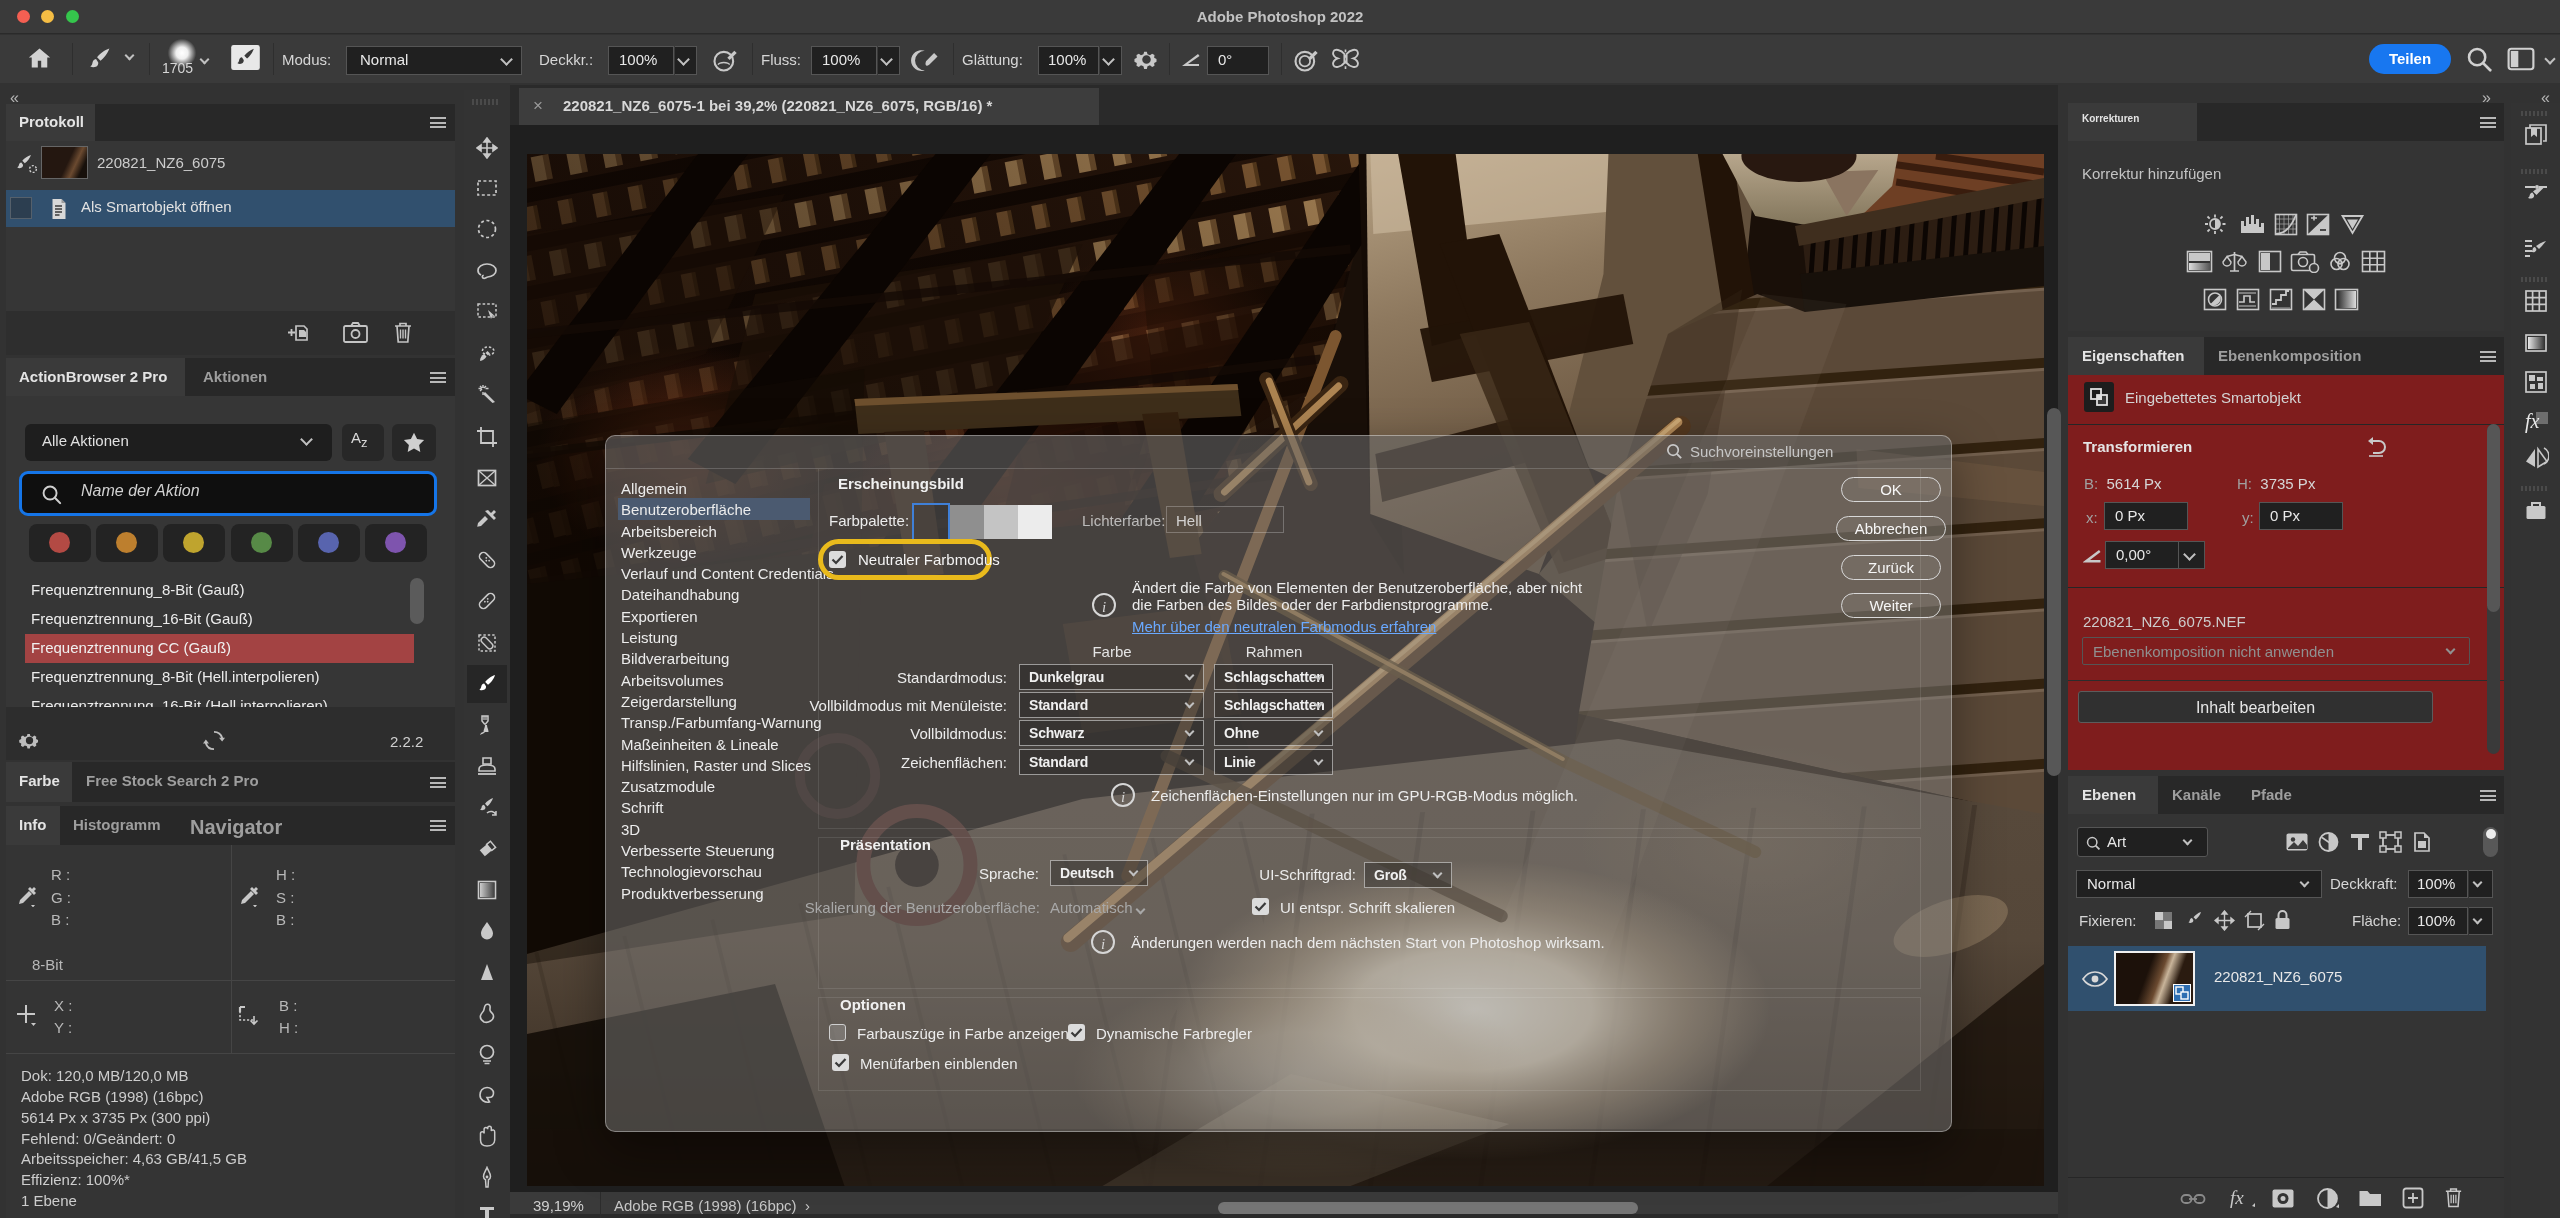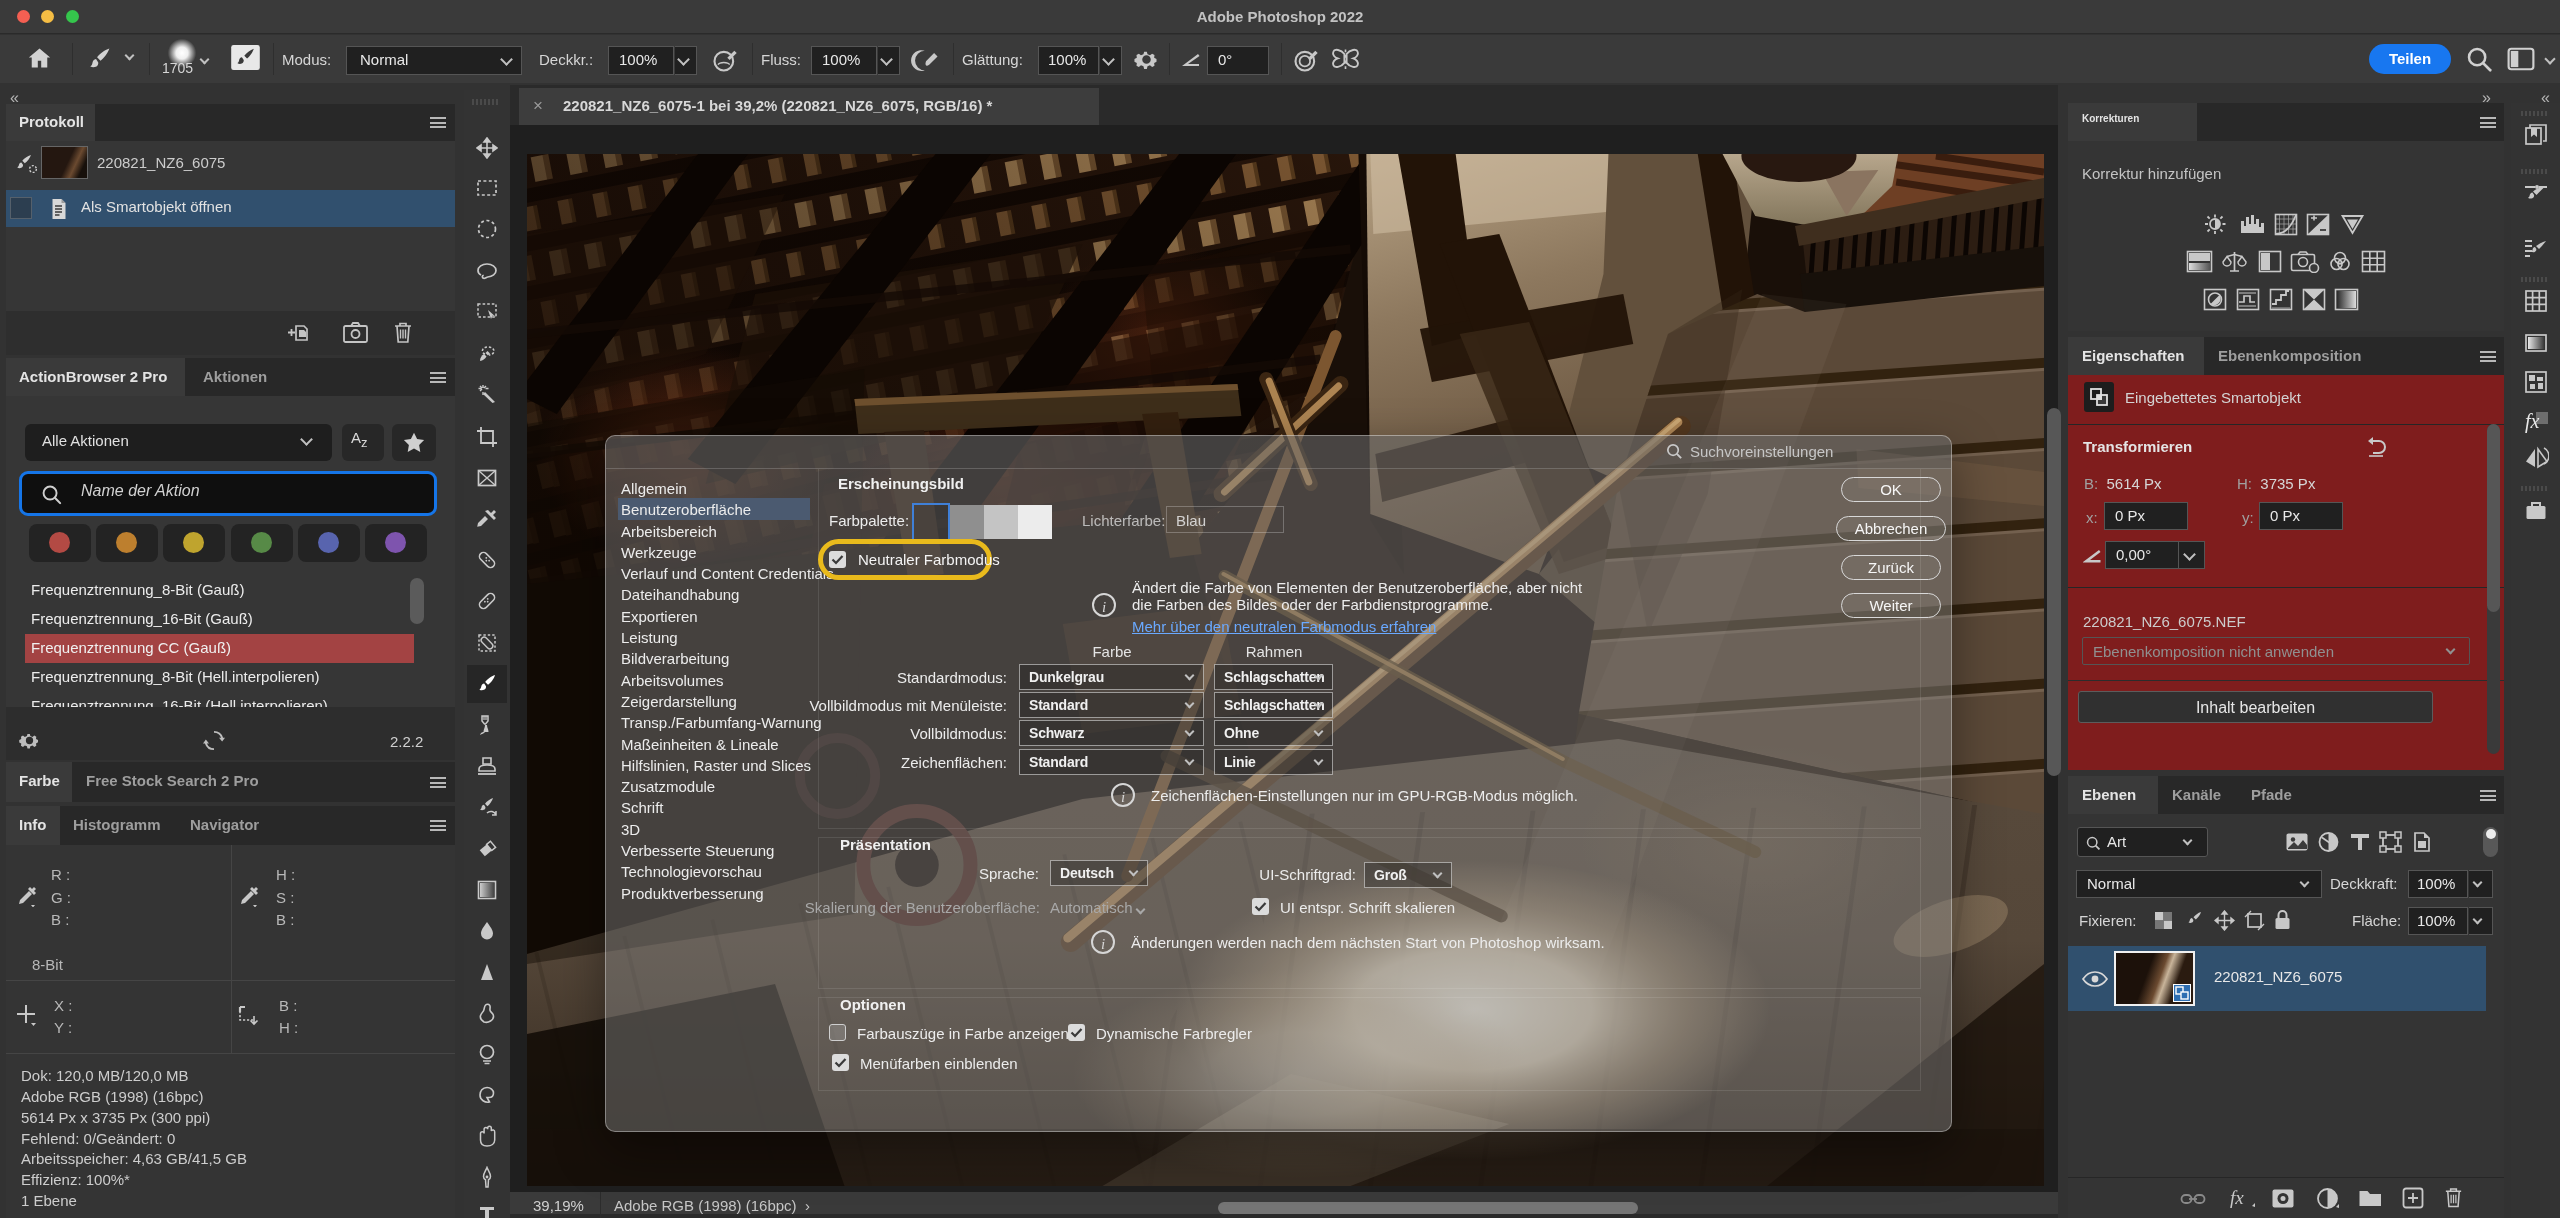--- a/index.html
+++ b/index.html
@@ -266,21 +266,21 @@
         <div class="abs hamb" style="left:424px;top:15px;"></div>
       </div>
     </div>
 
     <div class="abs" style="left:6px;top:806px;width:449px;height:412px;">
       <div class="abs phead" style="left:0;top:0;width:449px;height:39px;">
         <div class="abs tab-act" style="left:0;top:0;width:54px;height:39px;">
             <div style="margin:10px 0 0 13px;font-size:15px;">Info</div>
           </div>
         <div class="abs tab-ina" style="left:67px;top:10px;font-size:15px;">Histogramm</div>
-        <div class="abs tab-ina" style="left:184px;top:10px;font-size:15px;">Navigator</div>
+        <div class="abs tab-ina" style="left:184px;top:10px;font-size:20px;">Navigator</div>
         <div class="abs hamb" style="left:424px;top:14px;"></div>
       </div>
       <div class="abs" style="left:0;top:39px;width:449px;height:373px;background:#343434;color:#b8b8b8;font-size:15px;">
         <div class="abs" style="left:225px;top:0;width:1px;height:135px;background:#454545;"></div>
         <div class="abs" style="left:0;top:135px;width:449px;height:1px;background:#454545;"></div>
         <div class="abs" style="left:225px;top:135px;width:1px;height:73px;background:#454545;"></div>
         <div class="abs" style="left:0;top:208px;width:449px;height:1px;background:#454545;"></div>
 
         <svg class="abs" style="left:10px;top:40px;" width="22" height="22" viewBox="0 0 22 22">
             <path d="M13 6l-9 9-1 4 4-1 9-9zM14 2l2 2 2-2 2 2-2 2 2 2-2 2-6-6z" fill="#c8c8c8"></path>
@@ -657,21 +657,21 @@
 
     <div class="abs" style="left:212px;top:33px;width:1103px;height:360px;border:1px solid rgba(255,255,255,0.10);border-top:none;"></div>
     <div class="abs" style="left:232px;top:39px;font-weight:bold;color:#f0f0f0;">Erscheinungsbild</div>
     <div class="abs" style="left:223px;top:76px;">Farbpalette:</div>
     <div class="abs" style="left:306px;top:67px;width:38px;height:38px;border:2px solid #3f80d8;background:rgba(40,40,40,0.25);"></div>
     <div class="abs" style="left:344px;top:69px;width:34px;height:34px;background:#8f8f8f;"></div>
     <div class="abs" style="left:378px;top:69px;width:34px;height:34px;background:#c4c4c4;"></div>
     <div class="abs" style="left:412px;top:69px;width:34px;height:34px;background:#ececec;"></div>
     <div class="abs" style="left:476px;top:76px;color:#e2e2e2;opacity:.75;">Lichterfarbe:</div>
     <div class="abs" style="left:560px;top:70px;width:118px;height:27px;border:1px solid rgba(255,255,255,0.25);"></div>
-    <div class="abs" style="left:570px;top:76px;color:#e8e8e8;opacity:.85;">Blau</div>
+    <div class="abs" style="left:570px;top:76px;color:#e8e8e8;opacity:.85;">Hell</div>
 
     <div class="abs" style="left:212px;top:103px;width:174px;height:41px;border:5px solid #e9ba1c;border-radius:22px;"></div>
     <div class="abs" style="left:223px;top:115px;width:17px;height:17px;background:#dcdcdc;border-radius:3px;"></div>
     <svg class="abs" style="left:223px;top:115px;" width="17" height="17" viewBox="0 0 17 17">
         <path d="M3.5 8.5l3.5 3.5 6.5-7" fill="none" stroke="#3a3a3a" stroke-width="2.2"></path>
       </svg>
     <div class="abs" style="left:252px;top:115px;color:#f4f4f4;">Neutraler Farbmodus</div>
 
     <div class="abs" style="left:486px;top:157px;width:24px;height:24px;border:2px solid #d6d6d6;border-radius:50%;text-align:center;line-height:24px;font-size:15px;color:#d6d6d6;font-style:italic;font-family:'Liberation Serif',serif;">i</div>
     <div class="abs" style="left:526px;top:143px;">Ändert die Farbe von Elementen der Benutzeroberfläche, aber nicht</div>

